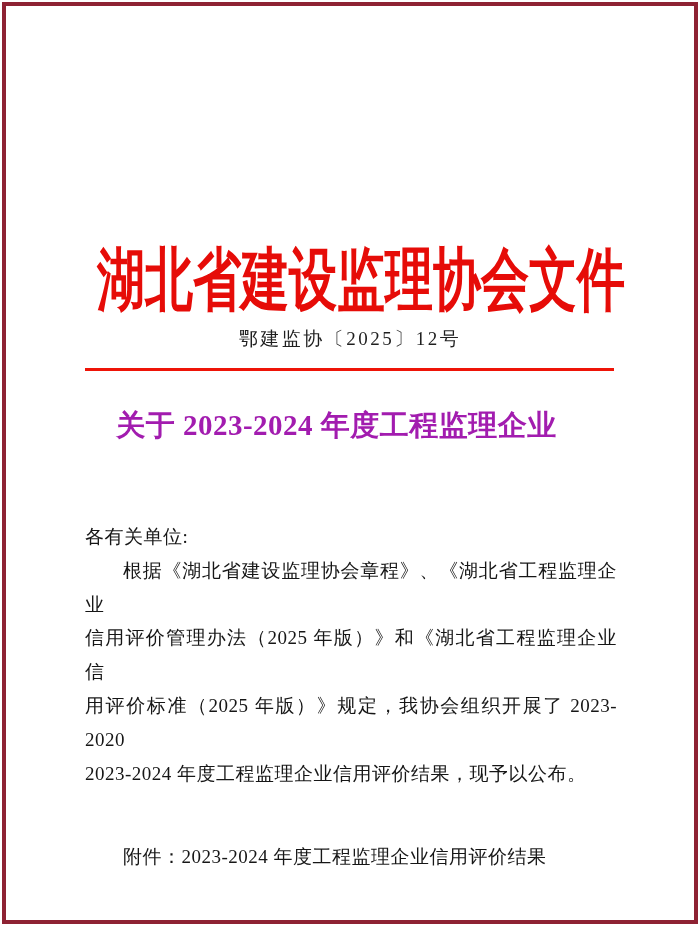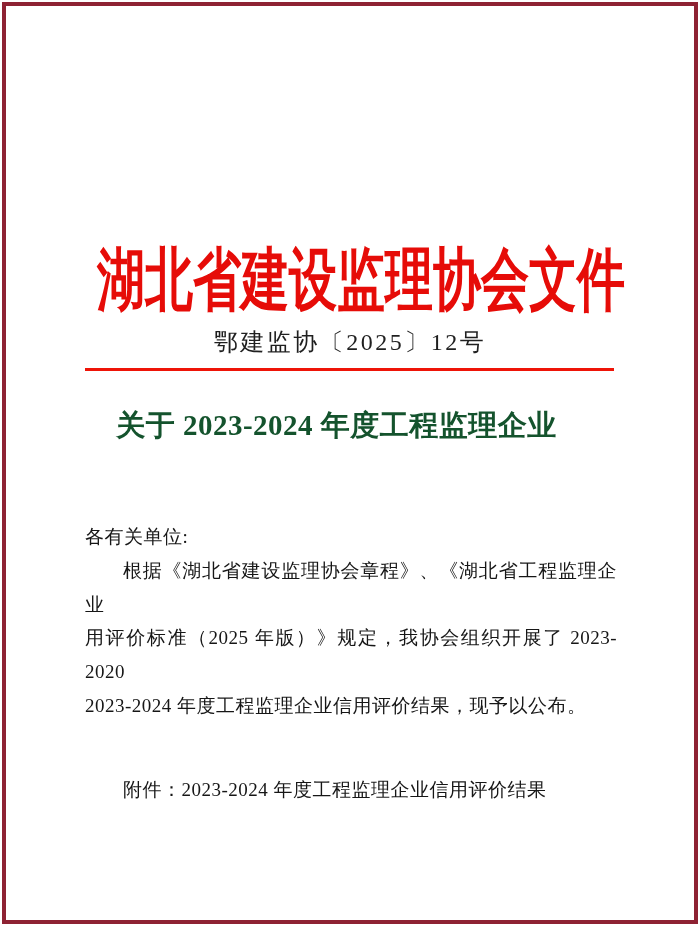--- a/index.html
+++ b/index.html
@@ -36,41 +36,41 @@
     white-space: nowrap;
     transform: scale(0.80, 1.14);
     transform-origin: center center;
   }
   .doc-number {
     position: absolute;
     top: 326px;
     left: 0;
     width: 700px;
     text-align: center;
-    font-size: 24px;
+    font-size: 19px;
     letter-spacing: 2.5px;
     color: #1f1f1f;
   }
   .red-rule {
     position: absolute;
     top: 368px;
     left: 85px;
     width: 529px;
     height: 3px;
     background: #ee1408;
   }
   .doc-title {
     position: absolute;
     top: 406px;
     left: 0;
     width: 673px;
     text-align: center;
     font-size: 29px;
     font-weight: bold;
-    color: #14532d;
+    color: #a21caf;
     line-height: 38px;
     letter-spacing: 0.5px;
   }
   .body-block {
     position: absolute;
     top: 520px;
     left: 85px;
     width: 532px;
     font-size: 19px;
     line-height: 33.8px;
@@ -101,16 +101,17 @@
 
 <div class="red-rule"></div>
 
 <div class="doc-title">
   <div>关于 2023-2024 年度工程监理企业</div>
 </div>
 
 <div class="body-block">
   <div class="salutation">各有关单位:</div>
   <div class="para-line first">根据《湖北省建设监理协会章程》、《湖北省工程监理企业</div>
+  <div class="para-line">信用评价管理办法（2025 年版）》和《湖北省工程监理企业信</div>
   <div class="para-line">用评价标准（2025 年版）》规定，我协会组织开展了 2023-2020</div>
   <div class="para-line last">2023-2024 年度工程监理企业信用评价结果，现予以公布。</div>
   <div class="attachment">附件：2023-2024 年度工程监理企业信用评价结果</div>
 </div>
 
 </body></html>

